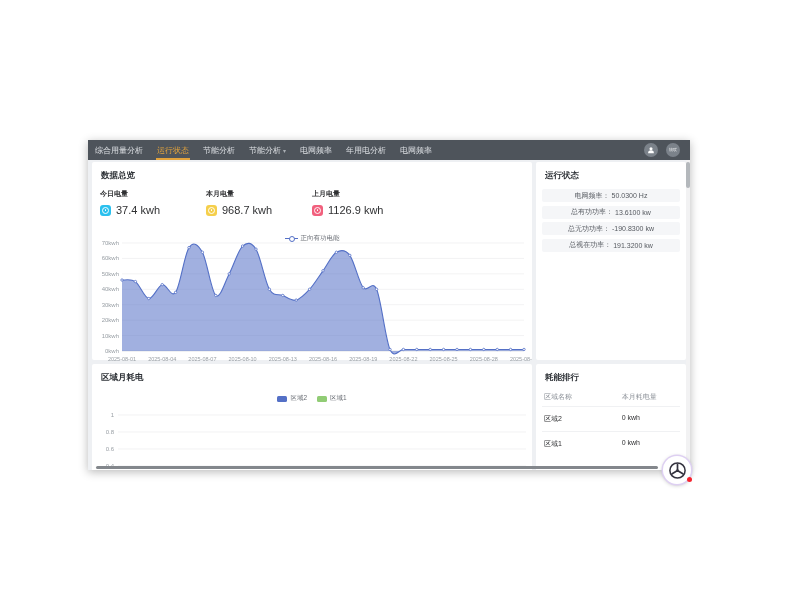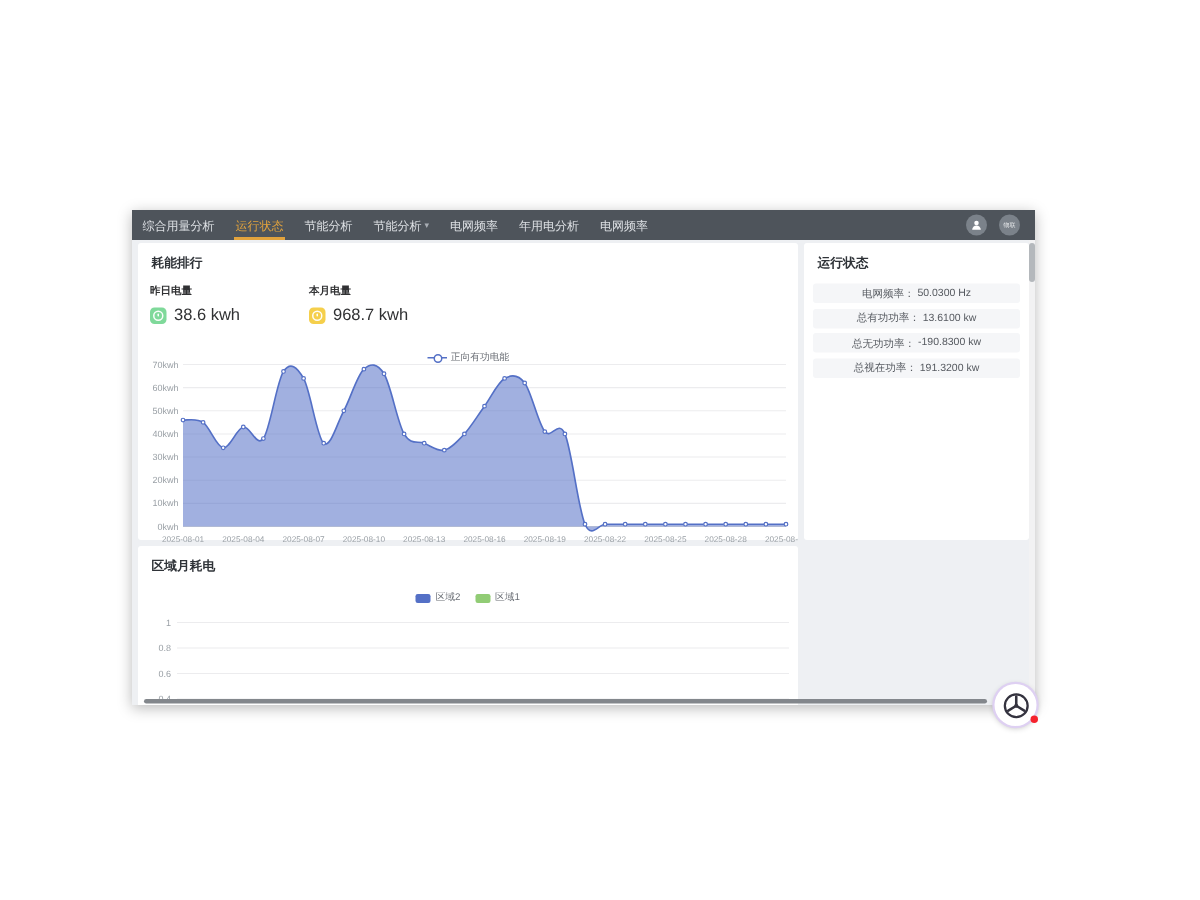--- a/index.html
+++ b/index.html
@@ -122,38 +122,47 @@
           <path d="M1.4 9 A3.6 3.6 0 0 1 8.6 9 Z" fill="#ffffff"></path>
         </svg>
       </div>
       <div class="circle-btn">
         <span class="mini-txt">物联</span>
       </div>
     </div>
   </div>
 
   <div class="card card-overview">
-    <div class="card-title">耗能排行</div>
+    <div class="card-title">数据总览</div>
     <div class="stats">
         <div class="stat">
-          <div class="stat-label">昨日电量</div>
+          <div class="stat-label">今日电量</div>
           <div class="stat-row">
-            <div class="stat-icon" style="background: rgb(127, 217, 154);">
+            <div class="stat-icon" style="background: rgb(43, 192, 238);">
               <div class="ring"></div>
             </div>
-            <div class="stat-value">38.6 kwh</div>
+            <div class="stat-value">37.4 kwh</div>
           </div>
         </div>
         <div class="stat">
           <div class="stat-label">本月电量</div>
           <div class="stat-row">
             <div class="stat-icon" style="background: rgb(245, 207, 75);">
               <div class="ring"></div>
             </div>
             <div class="stat-value">968.7 kwh</div>
+          </div>
+        </div>
+        <div class="stat">
+          <div class="stat-label">上月电量</div>
+          <div class="stat-row">
+            <div class="stat-icon" style="background: rgb(241, 96, 125);">
+              <div class="ring"></div>
+            </div>
+            <div class="stat-value">1126.9 kwh</div>
           </div>
         </div>
       </div>
     <div class="main-legend">
       <span class="legend-glyph">
           <span class="line"></span>
           <span class="dot"></span>
         </span>
       <span class="legend-label">正向有功电能</span>
     </div>
@@ -264,20 +273,39 @@
         <text x="22" y="42.99999999999999" text-anchor="end" font-size="6" fill="#9aa0a6">0.6</text>
         <line x1="26" y1="57.999999999999986" x2="434" y2="57.999999999999986" stroke="#ececee" stroke-width="0.7"></line>
         <text x="22" y="59.999999999999986" text-anchor="end" font-size="6" fill="#9aa0a6">0.4</text>
         <line x1="26" y1="74.99999999999999" x2="434" y2="74.99999999999999" stroke="#ececee" stroke-width="0.7"></line>
         <text x="22" y="76.99999999999999" text-anchor="end" font-size="6" fill="#9aa0a6">0.2</text>
         <line x1="26" y1="92" x2="434" y2="92" stroke="#ececee" stroke-width="0.7"></line>
         <text x="22" y="94" text-anchor="end" font-size="6" fill="#9aa0a6">0</text>
       </svg>
   </div>
 
+  <div class="card card-ranking">
+    <div class="card-title">耗能排行</div>
+    <div class="rank-table">
+      <div class="rank-hrow">
+        <div class="rank-c1">区域名称</div>
+        <div class="rank-c2">本月耗电量</div>
+      </div>
+      <div>
+          <div class="rank-row">
+            <div class="rank-c1">区域2</div>
+            <div class="rank-c2">0 kwh</div>
+          </div>
+          <div class="rank-row">
+            <div class="rank-c1">区域1</div>
+            <div class="rank-c2">0 kwh</div>
+          </div>
+        </div>
+    </div>
+  </div>
 
   <div class="v-scroll">
     <div class="v-thumb"></div>
   </div>
   <div class="h-thumb"></div>
 </div>
 
 <div class="assistant">
   <svg width="19" height="19" viewBox="0 0 20 20">
     <circle cx="10" cy="10" r="8" fill="none" stroke="#34333f" stroke-width="1.6"></circle>

